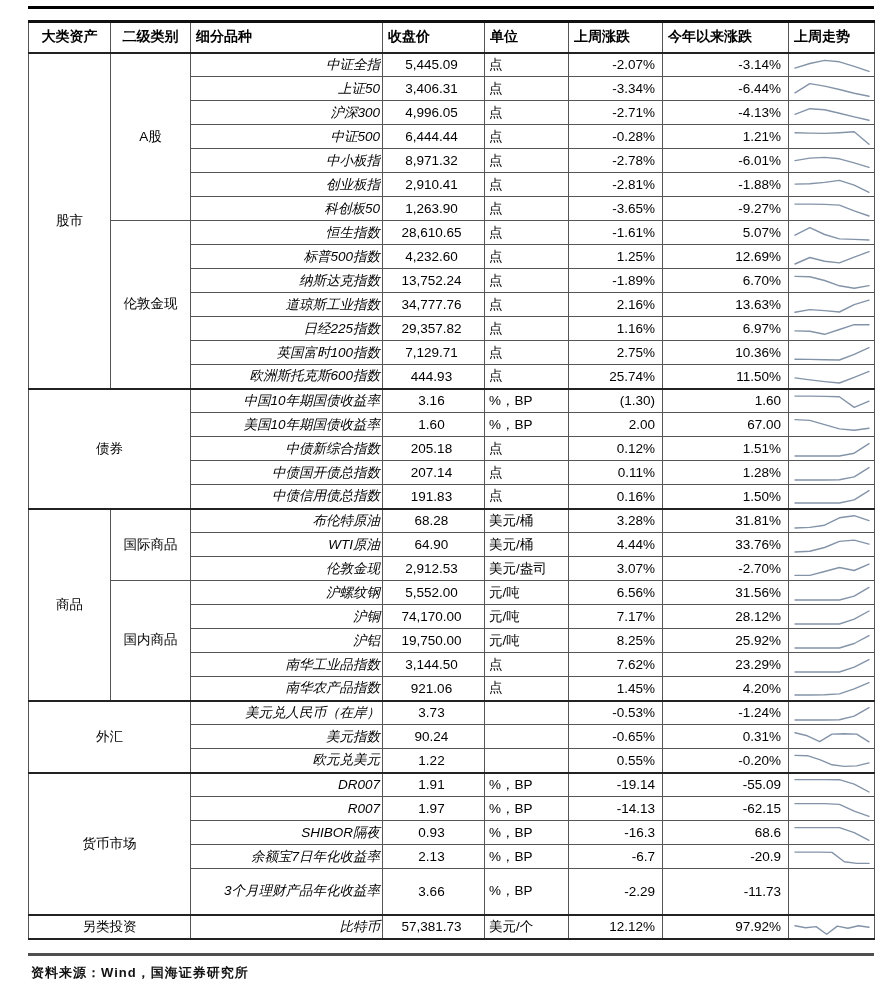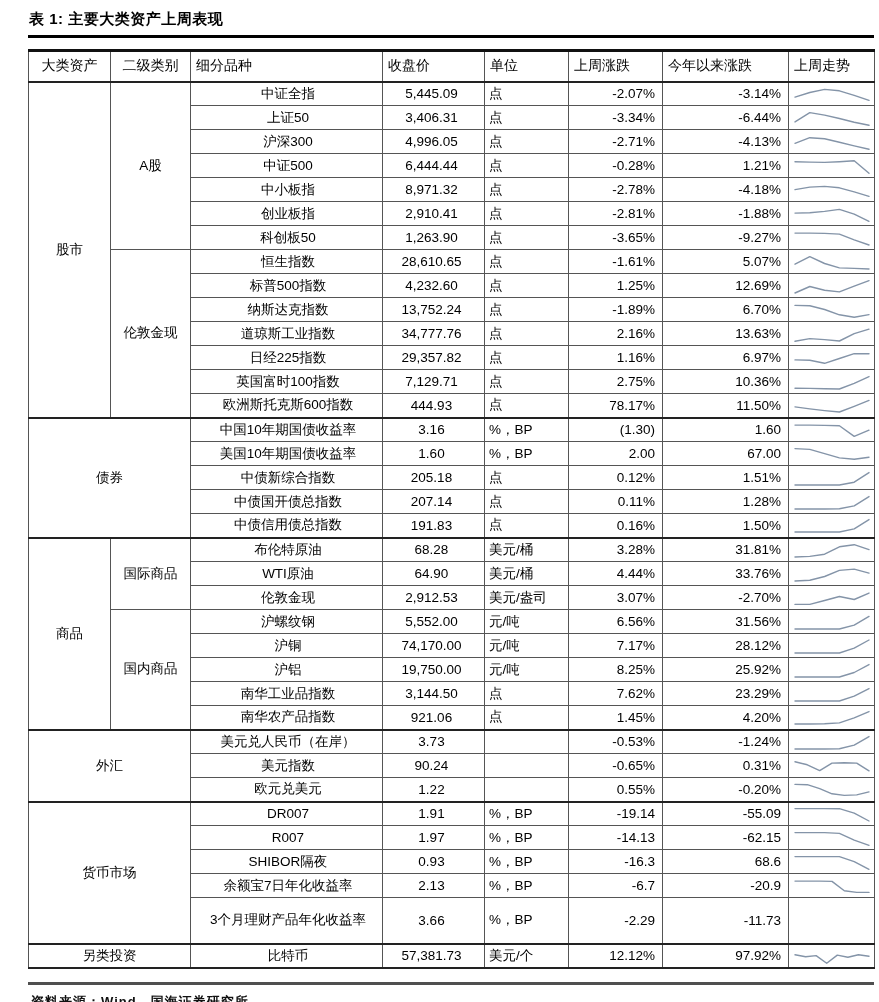--- a/index.html
+++ b/index.html
@@ -25,50 +25,49 @@
     font-size: 13.5px;
   }
   col.c1 { width: 82px; }  col.c2 { width: 80px; }
   col.c3 { width: 192px; } col.c4 { width: 102px; }
   col.c5 { width: 84px; }  col.c6 { width: 94px; }
   col.c7 { width: 126px; } col.c8 { width: 86px; }
 
   th, td { border: 1px solid #555; overflow: hidden; }
   thead tr { height: 31px; }
   thead th {
-    font-size: 14px; font-weight: normal; text-align: left;
+    font-size: 14px; font-weight: bold; text-align: left;
     padding: 0 0 0 5px; border-bottom: 2px solid #222; white-space: nowrap; margin-top: 44px;
   }
   thead th.center { text-align: center; padding-left: 0; }
 
   tbody tr { height: 24px; }
   tbody tr.tall { height: 46px; }
   tr.g-top > td { border-top: 2px solid #222; }
 
   td.c-asset, td.c-sub { text-align: center; padding: 0 12px; }
-  td.c-name { text-align: center; padding: 0 2px 0 5px; }
+  td.c-name { text-align: right; padding: 0 2px 0 5px; font-style: italic; }
   td.c-close { text-align: center; padding: 0 4px 0 0; white-space: nowrap; }
   td.c-unit { text-align: left; padding: 0 0 0 4px; white-space: nowrap; }
   td.c-week, td.c-ytd { text-align: right; padding: 0 7px 0 0; white-space: nowrap; }
   td.c-spark { padding: 0; text-align: center; vertical-align: middle; }
   td.c-spark svg { display: block; margin: 0 auto; }
 
   tr.tall td.c-name span { display: inline-block; max-width: 158px; line-height: 1.45; }
 
   .bottom-rule { height: 3px; background: #4f4f4f; width: 846px; margin-top: 13px; }
   .footer {
     font-size: 13px; font-weight: bold; color: #111;
     padding: 8px 0 0 3px; letter-spacing: 1px;
   }
 </style>
 </head>
 <body>
 
 <div class="page">
-  <div class="title">表 1: 主要大类资产上周表现</div>
   <div class="title-rule"></div>
 
   <table class="assets">
     <colgroup>
       <col class="c1">
         <col class="c2">
         <col class="c3">
         <col class="c4">
       <col class="c5">
         <col class="c6">
@@ -136,21 +135,21 @@
             <svg width="80" height="22">
               <polyline points="3.0,6.7 17.8,7.1 32.6,7.4 47.4,6.7 62.2,5.7 77.0,18.3" fill="none" stroke="#8494a8" stroke-width="1.4" stroke-linejoin="round" stroke-linecap="round"></polyline>
             </svg>
           </td>
         </tr>
         <tr>
           <td class="c-name"><span>中小板指</span></td>
           <td class="c-close"><span>8,971.32</span></td>
           <td class="c-unit"><span>点</span></td>
           <td class="c-week"><span>-2.78%</span></td>
-          <td class="c-ytd"><span>-4.18%</span></td>
+          <td class="c-ytd"><span>-6.01%</span></td>
           <td class="c-spark">
             <svg width="80" height="22">
               <polyline points="3.0,10.6 17.8,8.1 32.6,7.4 47.4,8.8 62.2,12.9 77.0,17.3" fill="none" stroke="#8494a8" stroke-width="1.4" stroke-linejoin="round" stroke-linecap="round"></polyline>
             </svg>
           </td>
         </tr>
         <tr>
           <td class="c-name"><span>创业板指</span></td>
           <td class="c-close"><span>2,910.41</span></td>
           <td class="c-unit"><span>点</span></td>
@@ -244,21 +243,21 @@
           <td class="c-spark">
             <svg width="80" height="22">
               <polyline points="3.0,17.3 17.8,17.4 32.6,17.8 47.4,18.0 62.2,12.3 77.0,5.6" fill="none" stroke="#8494a8" stroke-width="1.4" stroke-linejoin="round" stroke-linecap="round"></polyline>
             </svg>
           </td>
         </tr>
         <tr>
           <td class="c-name"><span>欧洲斯托克斯600指数</span></td>
           <td class="c-close"><span>444.93</span></td>
           <td class="c-unit"><span>点</span></td>
-          <td class="c-week"><span>78.17%</span></td>
+          <td class="c-week"><span>25.74%</span></td>
           <td class="c-ytd"><span>11.50%</span></td>
           <td class="c-spark">
             <svg width="80" height="22">
               <polyline points="3.0,12.9 17.8,14.9 32.6,16.6 47.4,18.0 62.2,12.3 77.0,6.4" fill="none" stroke="#8494a8" stroke-width="1.4" stroke-linejoin="round" stroke-linecap="round"></polyline>
             </svg>
           </td>
         </tr>
         <tr class="g-top">
           <td class="c-asset" rowspan="5" colspan="2"><span>债券</span></td>
           <td class="c-name"><span>中国10年期国债收益率</span></td>

